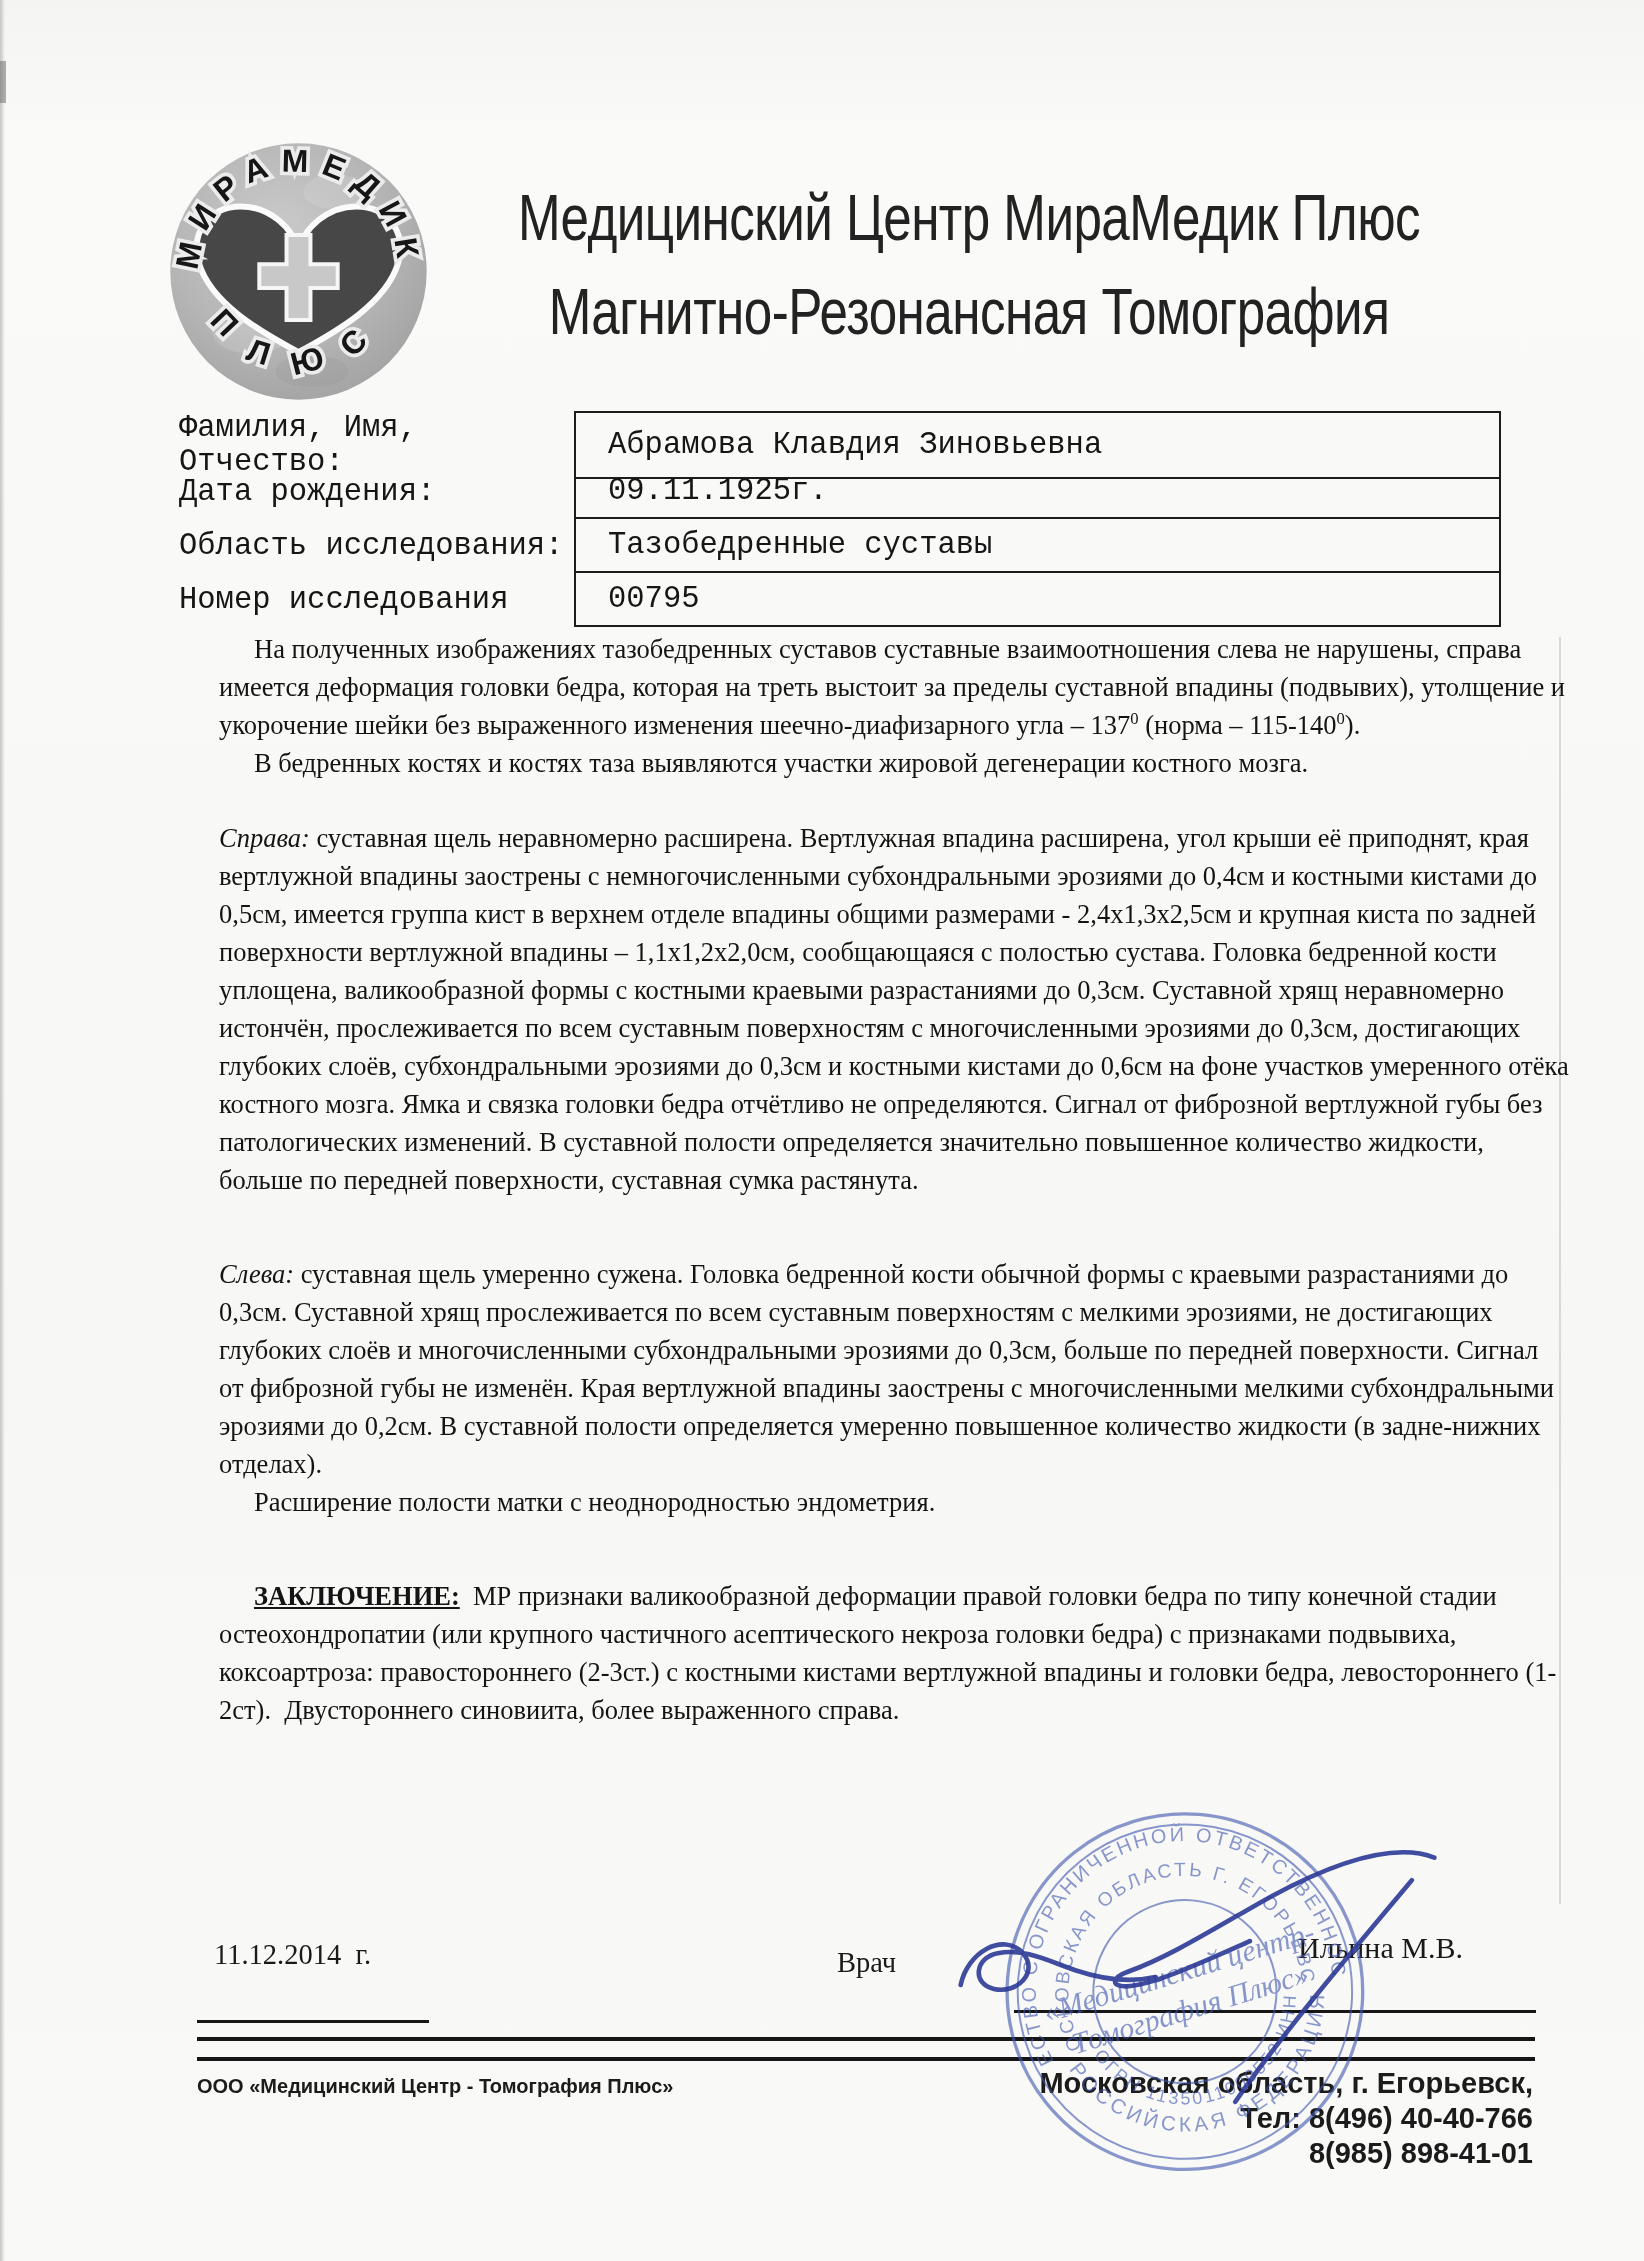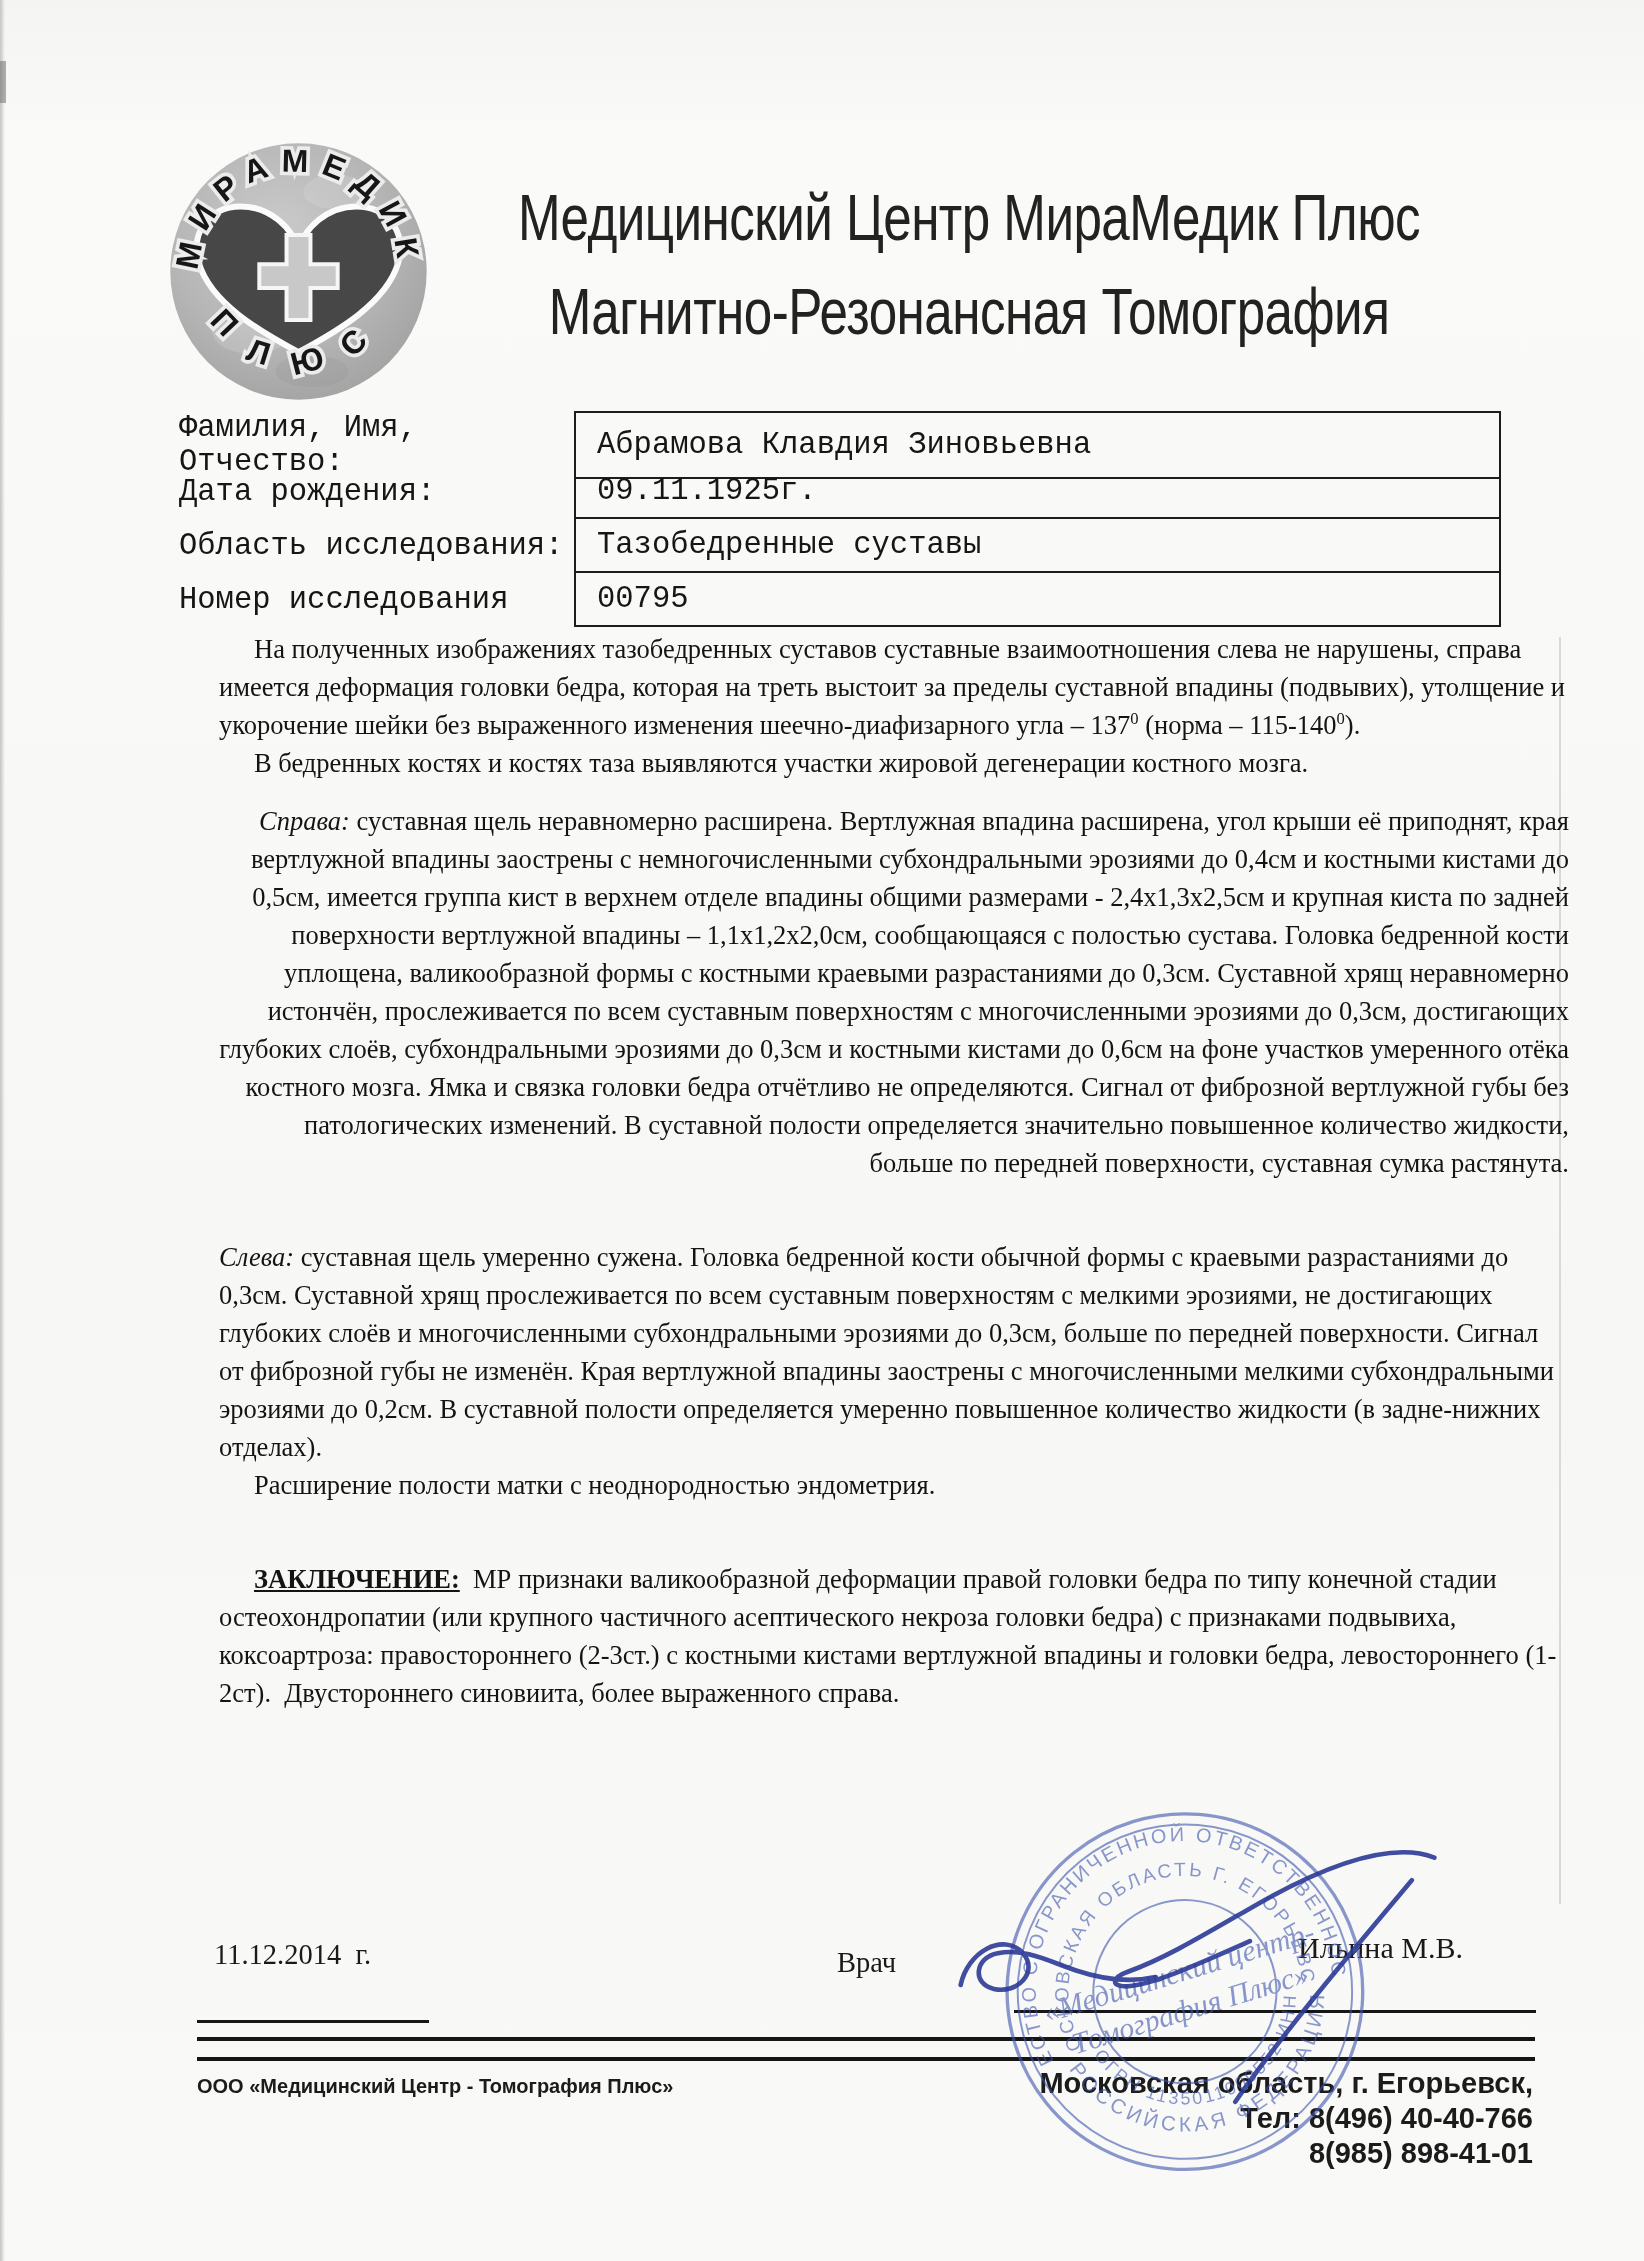--- a/index.html
+++ b/index.html
@@ -18,28 +18,28 @@
   .title{position:absolute;left:372px;top:171px;width:1194px;text-align:center;
     font-family:"Liberation Sans", sans-serif;font-size:64px;line-height:94px;color:#222;
     transform:scaleX(0.80);transform-origin:center top;white-space:nowrap;letter-spacing:-0.7px;}
 
   
   .form{position:absolute;left:179px;top:411px;width:1322px;
     font-family:Liberation Mono, monospace;font-size:30.5px;color:#161616;}
   .form-row{display:grid;grid-template-columns:395px 1fr;height:54px;}
   .form-label{display:flex;align-items:center;}
   .form-value{border-left:2.7px solid #1d1d1d;border-right:2.7px solid #1d1d1d;border-bottom:2.7px solid #1d1d1d;
-    display:flex;align-items:center;padding-left:21px;}
+    display:flex;align-items:center;padding-left:32px;}
   .form-row.first .form-value{border-top:2.7px solid #1d1d1d;}
 
   
   .body-text{position:absolute;left:219px;top:630px;width:1350px;font-size:26.5px;line-height:38px;color:#141414;}
   .body-text p{margin:0;}
   p.indent{text-indent:35px;}
-  p.gap-sm{margin-top:20px;text-align:right;}
+  p.gap-sm{margin-top:37px;}
   p.gap-lg{margin-top:56px;}
   .run-italic{font-style:italic;}
   .run-bu{font-weight:bold;text-decoration:underline;}
   .run-sup{vertical-align:super;font-size:16.6px;line-height:0;}
 
   
   .date{position:absolute;left:214px;top:1939px;font-size:28.5px;}
   .doctor-label{position:absolute;left:837px;top:1947px;font-size:28.5px;}
   .doctor-name{position:absolute;left:1298px;top:1931px;font-size:30px;}
   .line{position:absolute;background:#161616;}

